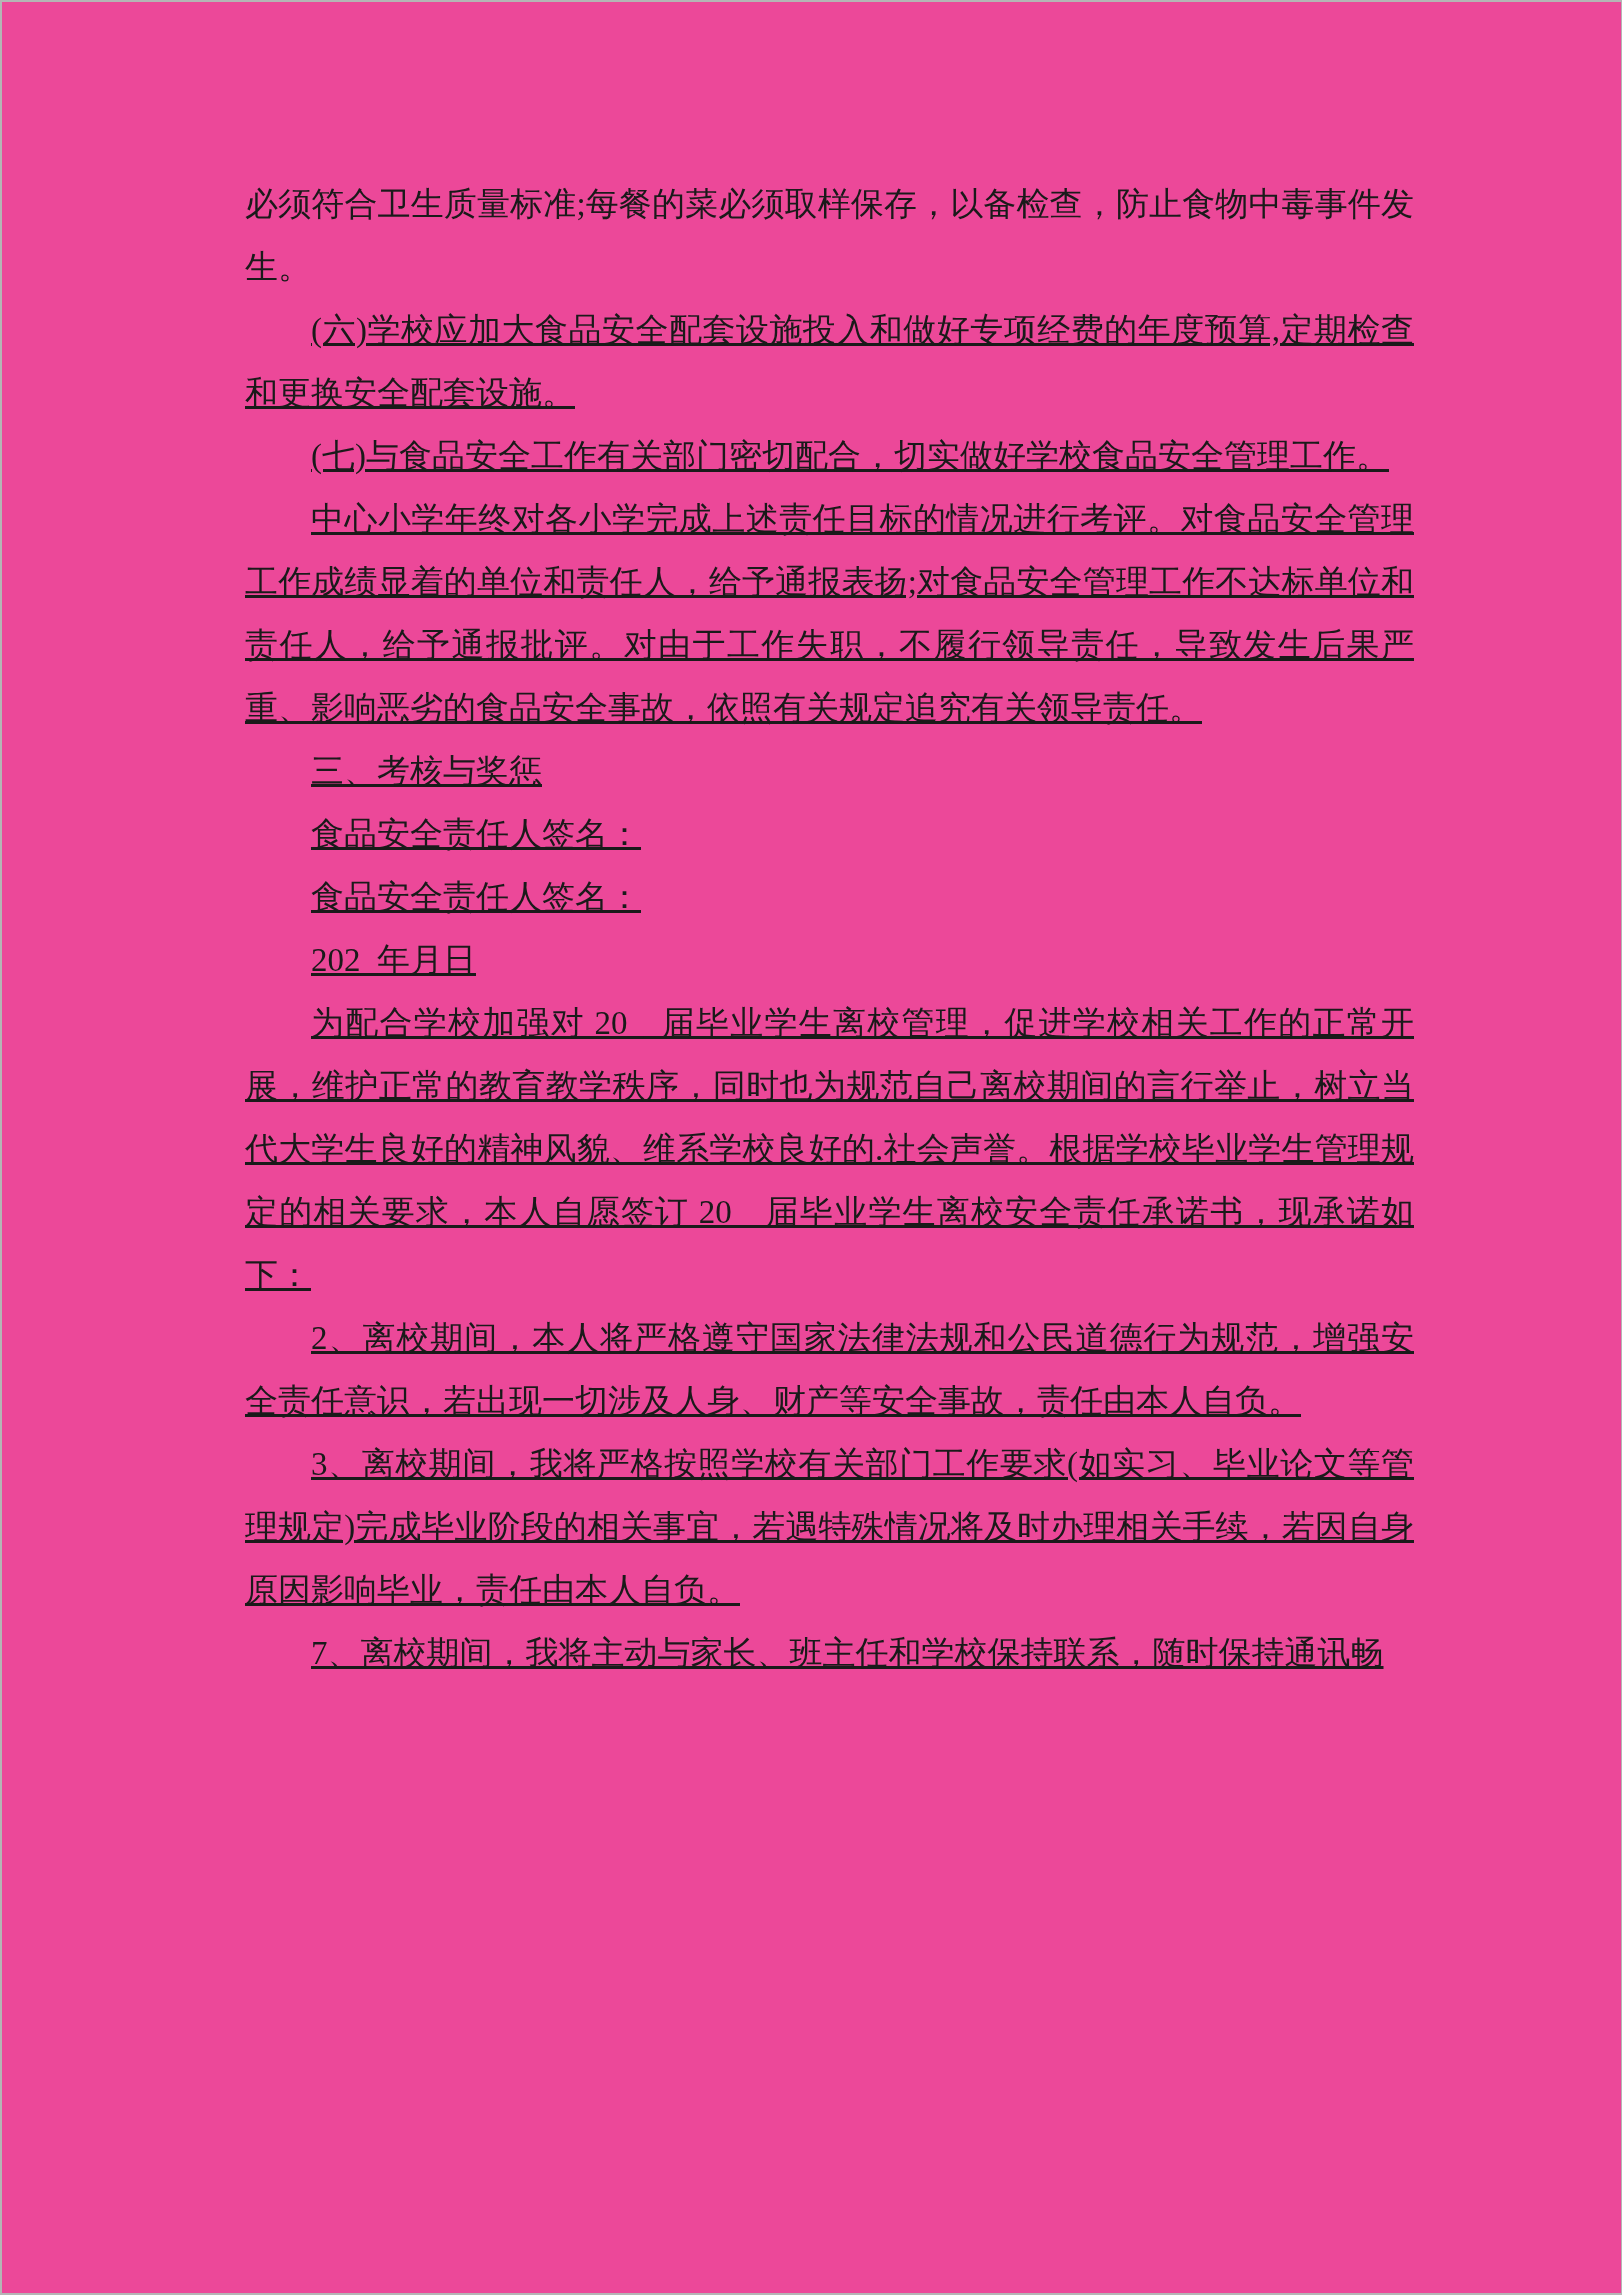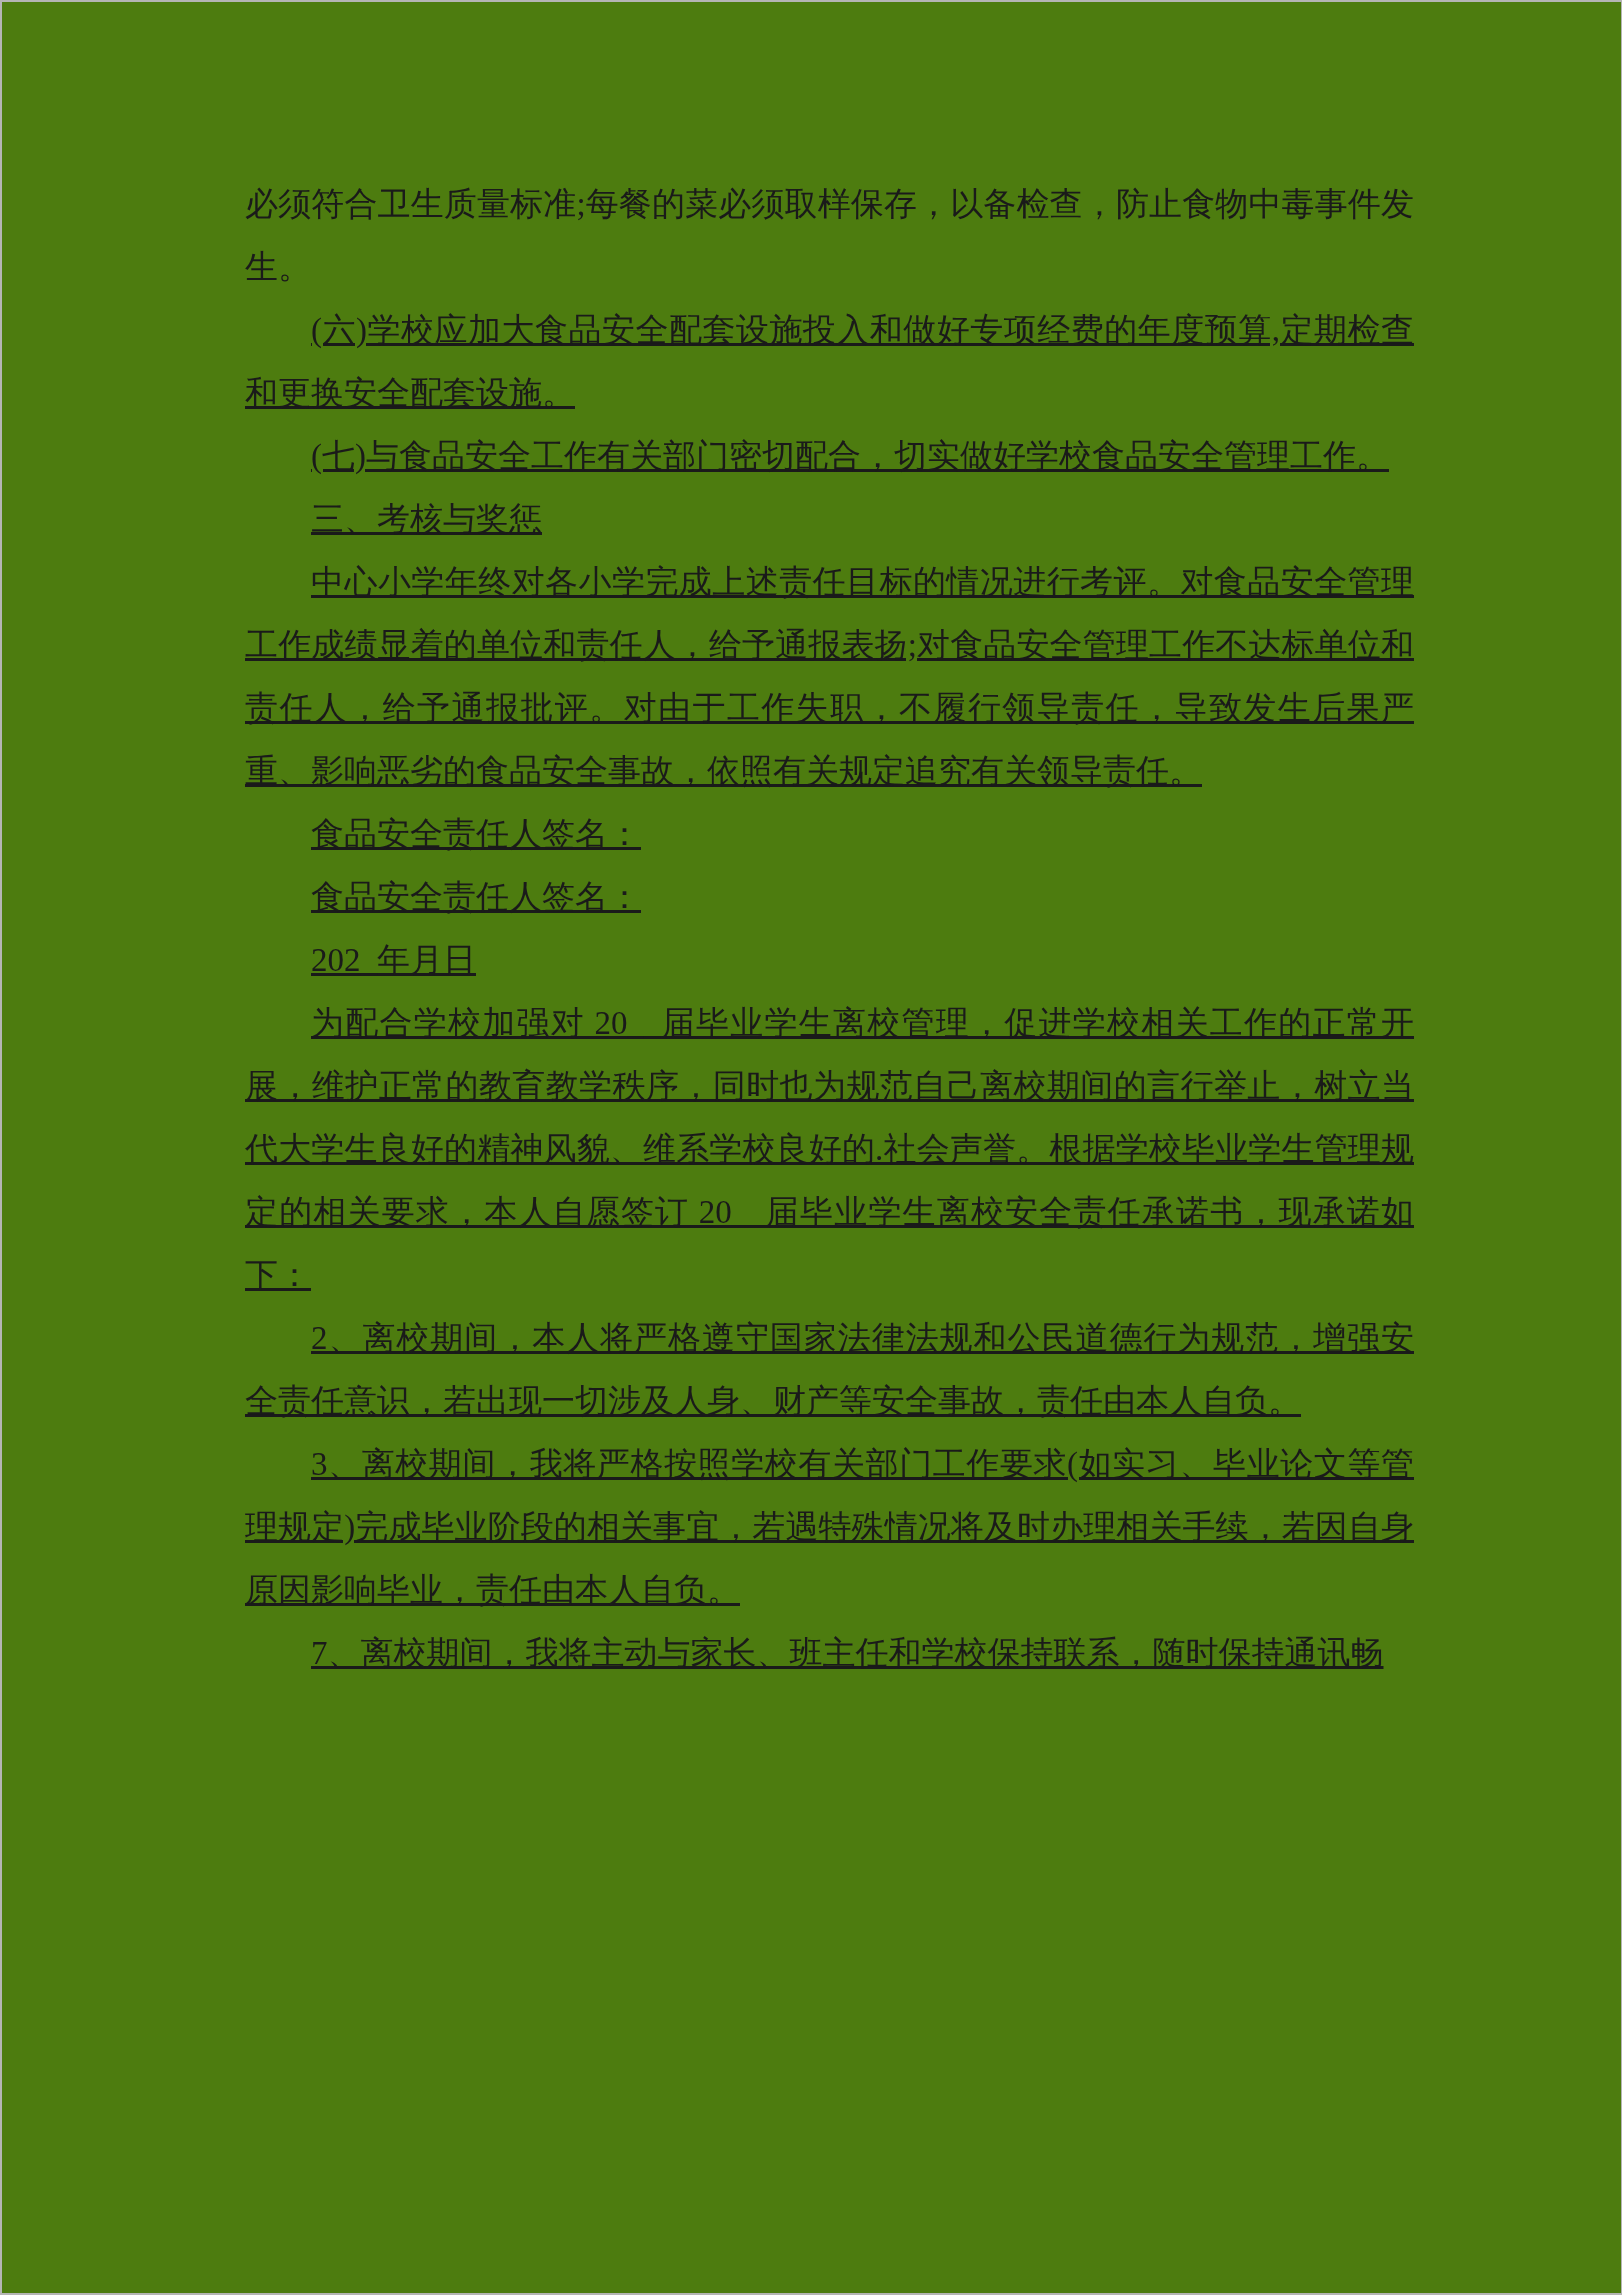--- a/index.html
+++ b/index.html
@@ -10,21 +10,21 @@
     width: 1623px;
     height: 2295px;
     background: #ffffff;
     font-family: "Liberation Serif", "DejaVu Serif", serif;
   }
   .page {
     position: relative;
     width: 1623px;
     height: 2295px;
     box-sizing: border-box;
-    background: #4d7c0f;
+    background: #ec4899;
     border: 2px solid #b5b5b5;
     overflow: hidden;
   }
   .content {
     box-sizing: border-box;
     padding: 171px 207px 0 243px;
     color: #1a1a1a;
     font-size: 33px;
     line-height: 63px;
     text-align: justify;
@@ -40,22 +40,22 @@
   }
 </style>
 </head>
 <body>
 
 <div class="page">
   <div class="content" id="paragraphs-container">
       <p class="para">必须符合卫生质量标准;每餐的菜必须取样保存，以备检查，防止食物中毒事件发生。</p>
       <p class="para indent">(六)学校应加大食品安全配套设施投入和做好专项经费的年度预算,定期检查和更换安全配套设施。</p>
       <p class="para indent">(七)与食品安全工作有关部门密切配合，切实做好学校食品安全管理工作。</p>
+      <p class="para indent">中心小学年终对各小学完成上述责任目标的情况进行考评。对食品安全管理工作成绩显着的单位和责任人，给予通报表扬;对食品安全管理工作不达标单位和责任人，给予通报批评。对由于工作失职，不履行领导责任，导致发生后果严重、影响恶劣的食品安全事故，依照有关规定追究有关领导责任。</p>
       <p class="para indent">三、考核与奖惩</p>
-      <p class="para indent">中心小学年终对各小学完成上述责任目标的情况进行考评。对食品安全管理工作成绩显着的单位和责任人，给予通报表扬;对食品安全管理工作不达标单位和责任人，给予通报批评。对由于工作失职，不履行领导责任，导致发生后果严重、影响恶劣的食品安全事故，依照有关规定追究有关领导责任。</p>
       <p class="para indent">食品安全责任人签名：</p>
       <p class="para indent">食品安全责任人签名：</p>
       <p class="para indent">202_年月日</p>
       <p class="para indent">为配合学校加强对 20__届毕业学生离校管理，促进学校相关工作的正常开展，维护正常的教育教学秩序，同时也为规范自己离校期间的言行举止，树立当代大学生良好的精神风貌、维系学校良好的.社会声誉。根据学校毕业学生管理规定的相关要求，本人自愿签订 20__届毕业学生离校安全责任承诺书，现承诺如下：</p>
       <p class="para indent">2、离校期间，本人将严格遵守国家法律法规和公民道德行为规范，增强安全责任意识，若出现一切涉及人身、财产等安全事故，责任由本人自负。</p>
       <p class="para indent">3、离校期间，我将严格按照学校有关部门工作要求(如实习、毕业论文等管理规定)完成毕业阶段的相关事宜，若遇特殊情况将及时办理相关手续，若因自身原因影响毕业，责任由本人自负。</p>
       <p class="para indent">7、离校期间，我将主动与家长、班主任和学校保持联系，随时保持通讯畅</p>
     </div>
 </div>
 

